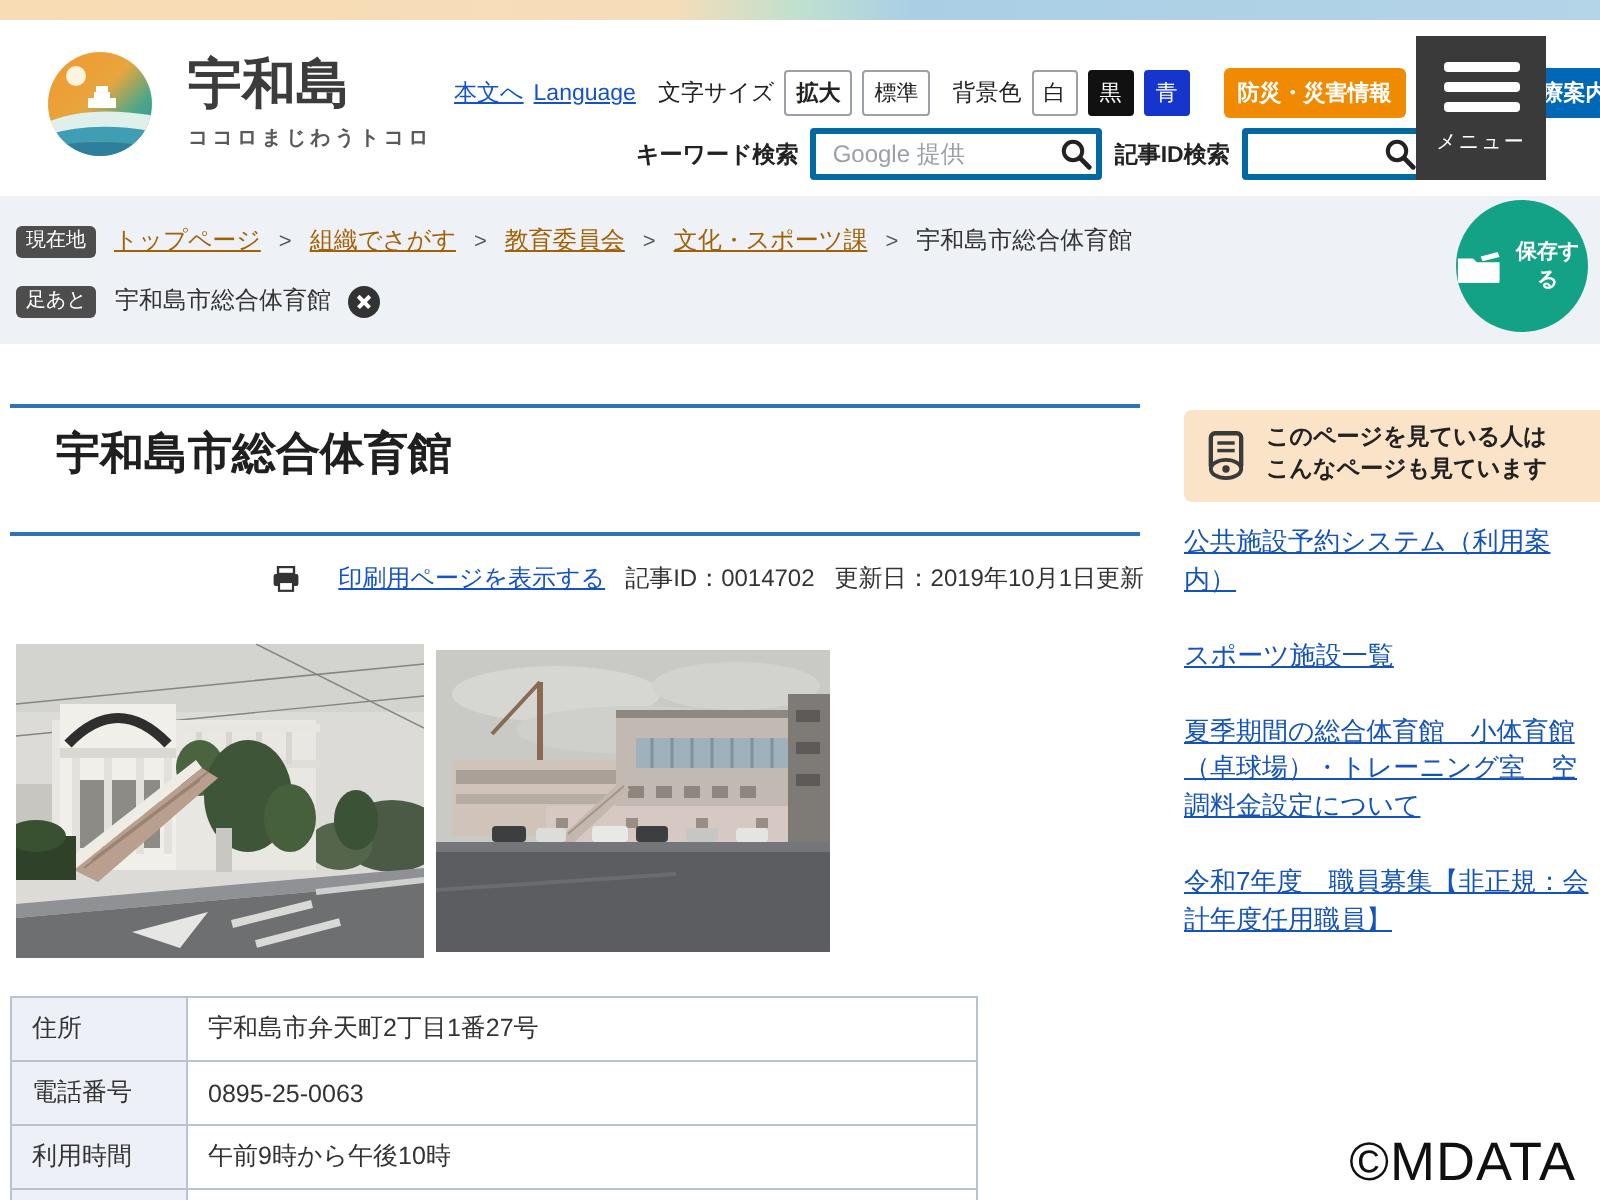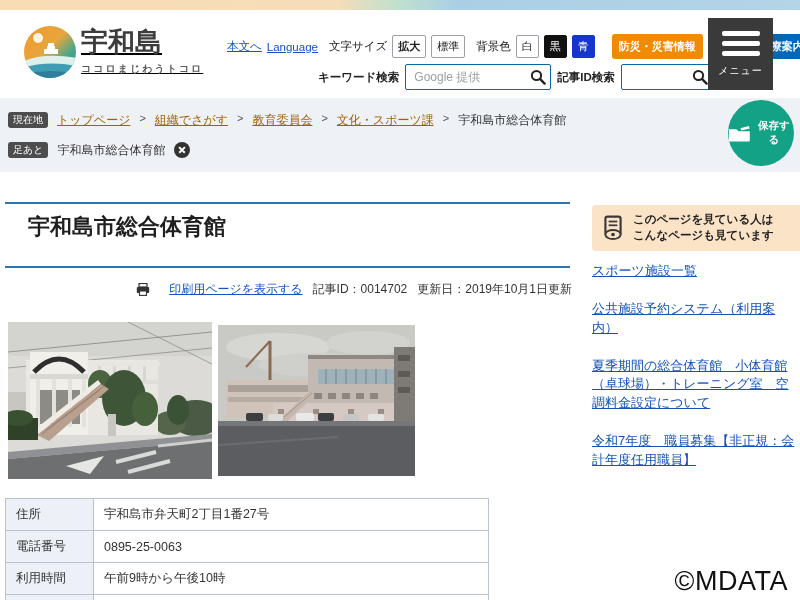--- a/index.html
+++ b/index.html
@@ -6,52 +6,52 @@
   body { font-family:"Liberation Sans","DejaVu Sans",sans-serif; background:#888; }
   .page { position:relative; width:800px; height:600px; background:#fff; overflow:hidden; margin:0 auto; }
 
   
   .topband { position:absolute; left:0; top:0; width:800px; height:10px;
     background:linear-gradient(90deg,#f8dcb4 0%,#f6ddb9 42%,#bfe0cf 50%,#aacfe5 57%,#b4d4e8 100%); }
 
   
   .header { position:absolute; left:0; top:10px; width:800px; height:88px; background:#fff; }
   .logo-wrap { position:absolute; left:22px; top:14px; display:flex; align-items:center; }
-  .logo-text { margin-left:3px;text-decoration:underline; }
+  .logo-text { margin-left:16px; }
   .site-title { font-size:27px; font-weight:bold; color:#3c3c3c; line-height:1.1; }
   .site-tagline { font-size:10px; color:#5a5a5a; letter-spacing:2px; margin-top:5px; font-weight:bold; }
 
   .util-row { position:absolute; left:227px; top:24px; display:flex; align-items:center; gap:5px; white-space:nowrap; }
   .util-row a.txt-link { font-size:11.5px; color:#1552c8; text-decoration:underline; }
   .util-label { font-size:11.5px; color:#222; margin-left:6px; }
   .sq-btn { font-size:11px; color:#222; background:#fff; border:1px solid #9aa0a6; padding:3px 5px; border-radius:2px; cursor:pointer; }
   .sq-btn.bold { font-weight:bold; }
   .sq-btn.black { background:#111; color:#fff; border-color:#111; }
   .sq-btn.blue { background:#1535cc; color:#fff; border-color:#1535cc; }
   .pill-btn { font-size:11px; font-weight:bold; color:#fff; border:none; border-radius:3px; padding:5px 7px; cursor:pointer; margin-left:12px; }
   .pill-btn.orange { background:#f08a00; }
   .pill-btn.dblue { background:#0068b7; }
 
   .search-row { position:absolute; left:318px; top:54px; display:flex; align-items:center; gap:6px; white-space:nowrap; }
   .search-label { font-size:11.5px; font-weight:bold; color:#222; }
   .search-box { position:relative; display:inline-block; }
-  .search-box input { height:26px; border:1px solid #0369a1; border-radius:2px; font-size:12px; padding:0 26px 0 8px; color:#333; background:#fff; }
+  .search-box input { height:26px; border:3px solid #0369a1; border-radius:2px; font-size:12px; padding:0 26px 0 8px; color:#333; background:#fff; }
   .search-box input::placeholder { color:#9aa0a6; }
   .kw-input { width:146px; }
   .id-input { width:92px; }
   .mag { position:absolute; right:5px; top:5px; width:16px; height:16px; cursor:pointer; }
 
   .menu-btn { position:absolute; left:708px; top:8px; width:65px; height:72px; background:#3a3a3a; border:none; cursor:pointer;
     display:flex; flex-direction:column; align-items:center; justify-content:center; gap:5px; }
   .menu-btn .bar { width:38px; height:5px; background:#fff; border-radius:2px; }
   .menu-btn .menu-label { font-size:10px; color:#fff; margin-top:3px; letter-spacing:1px; }
 
   
   .crumbs { position:absolute; left:0; top:98px; width:800px; height:74px; background:#eef1f6; }
-  .crumb-row { position:absolute; left:8px; display:flex; align-items:flex-start; gap:9px; white-space:nowrap; }
+  .crumb-row { position:absolute; left:8px; display:flex; align-items:center; gap:9px; white-space:nowrap; }
   .crumb-row.r1 { top:14px; }
   .crumb-row.r2 { top:44px; }
   .badge { background:#4d4d4d; color:#fff; font-size:10px; padding:3px 5px; border-radius:3px; line-height:1; }
   .bc-link { font-size:12px; color:#a16207; text-decoration:underline;font-family:Liberation Mono, monospace; }
   .bc-sep { font-size:11px; color:#555; }
   .bc-current, .fp-item { font-size:12px; color:#333; }
   .close-btn { position:relative; width:16px; height:16px; background:#333; border-radius:50%; border:none; cursor:pointer; }
   .close-btn::before, .close-btn::after { content:""; position:absolute; left:4px; top:7.2px; width:8px; height:1.8px; background:#fff; }
   .close-btn::before { transform:rotate(45deg); }
   .close-btn::after { transform:rotate(-45deg); }
@@ -327,20 +327,20 @@
       <line x1="8" y1="9.5" x2="16" y2="9.5" stroke="#3a3a3a" stroke-width="1.6"></line>
       <ellipse cx="12" cy="18" rx="7" ry="4.2" fill="#fae3c7" stroke="#3a3a3a" stroke-width="1.8"></ellipse>
       <circle cx="12" cy="18" r="1.7" fill="#3a3a3a"></circle>
     </svg>
     <div class="side-head-text">
       <div>このページを見ている人は</div>
       <div>こんなページも見ています</div>
     </div>
   </div>
   <nav class="side-links">
+    <a href="#">公共施設予約システム（利用案内）</a>
     <a href="#">スポーツ施設一覧</a>
-    <a href="#">公共施設予約システム（利用案内）</a>
     <a href="#">夏季期間の総合体育館　小体育館（卓球場）・トレーニング室　空調料金設定について</a>
     <a href="#">令和7年度　職員募集【非正規：会計年度任用職員】</a>
   </nav>
 
   <div class="watermark">©MDATA</div>
 </div>
 
 </body></html>

